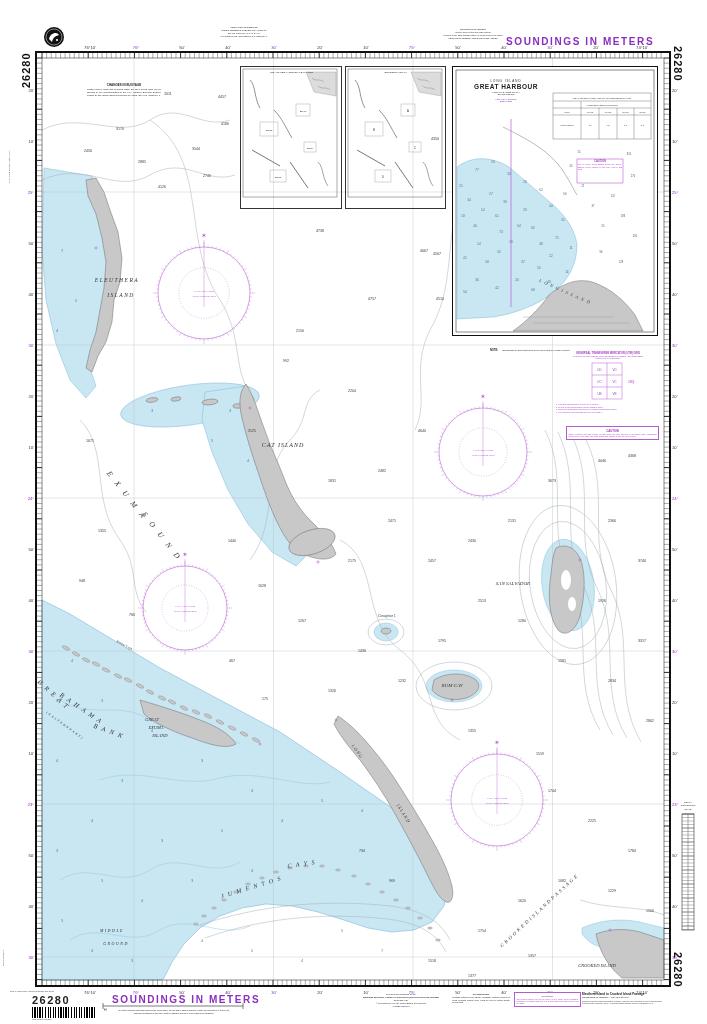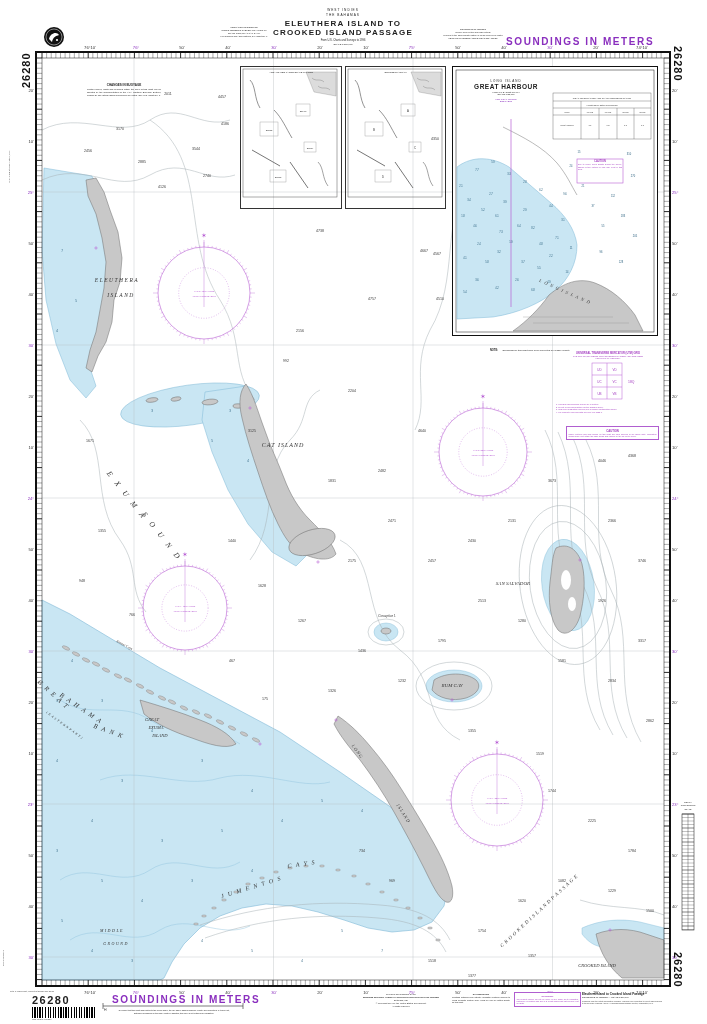--- a/index.html
+++ b/index.html
@@ -1355,28 +1355,20 @@
   <div class="abs vtext" style="left:20;top:48px;left:20px;height:40px">26280</div>
   <div class="abs vtext2" style="left:672px;top:46px;height:40px">26280</div>
 
   <div class="abs ctr" style="left:214px;top:26px;width:60px;font-size:2.2px;line-height:1.4">
     <div>MERCATOR PROJECTION</div>
     <div>WORLD GEODETIC SYSTEM 1984 (WGS-84)</div>
     <div>SCALE 1:300,000 AT LAT. 24°00'</div>
     <div>For Symbols and Abbreviations, see Chart No. 1</div>
   </div>
 
-  <div class="abs ctr" style="left:243px;top:8px;width:200px">
-    <div style="font-size:3.2px;letter-spacing:1px">WEST INDIES</div>
-    <div style="font-size:3.2px;letter-spacing:1px;margin-top:1px">THE BAHAMAS</div>
-    <div style="font-size:8px;font-weight:bold;letter-spacing:1.2px;margin-top:2px">ELEUTHERA ISLAND TO</div>
-    <div style="font-size:8px;font-weight:bold;letter-spacing:1.2px">CROOKED ISLAND PASSAGE</div>
-    <div style="font-size:2.6px;margin-top:1.5px">From U.S. Charts and Surveys to 1996</div>
-    <div style="font-size:2.4px;margin-top:1px">SCALE 1:300,000</div>
-  </div>
 
   <div class="abs ctr" style="left:437px;top:28px;width:72px;font-size:2.2px;line-height:1.35">
     <div>SOUNDINGS IN METERS</div>
     <div>(Under 11 in metres and half-metres)</div>
     <div>reduced to the approximate datum of Mean Lower Low Water</div>
     <div>HEIGHTS IN METERS ABOVE MEAN SEA LEVEL</div>
   </div>
 
   <div class="abs banner" style="left:506px;top:36px">SOUNDINGS IN METERS</div>
 

